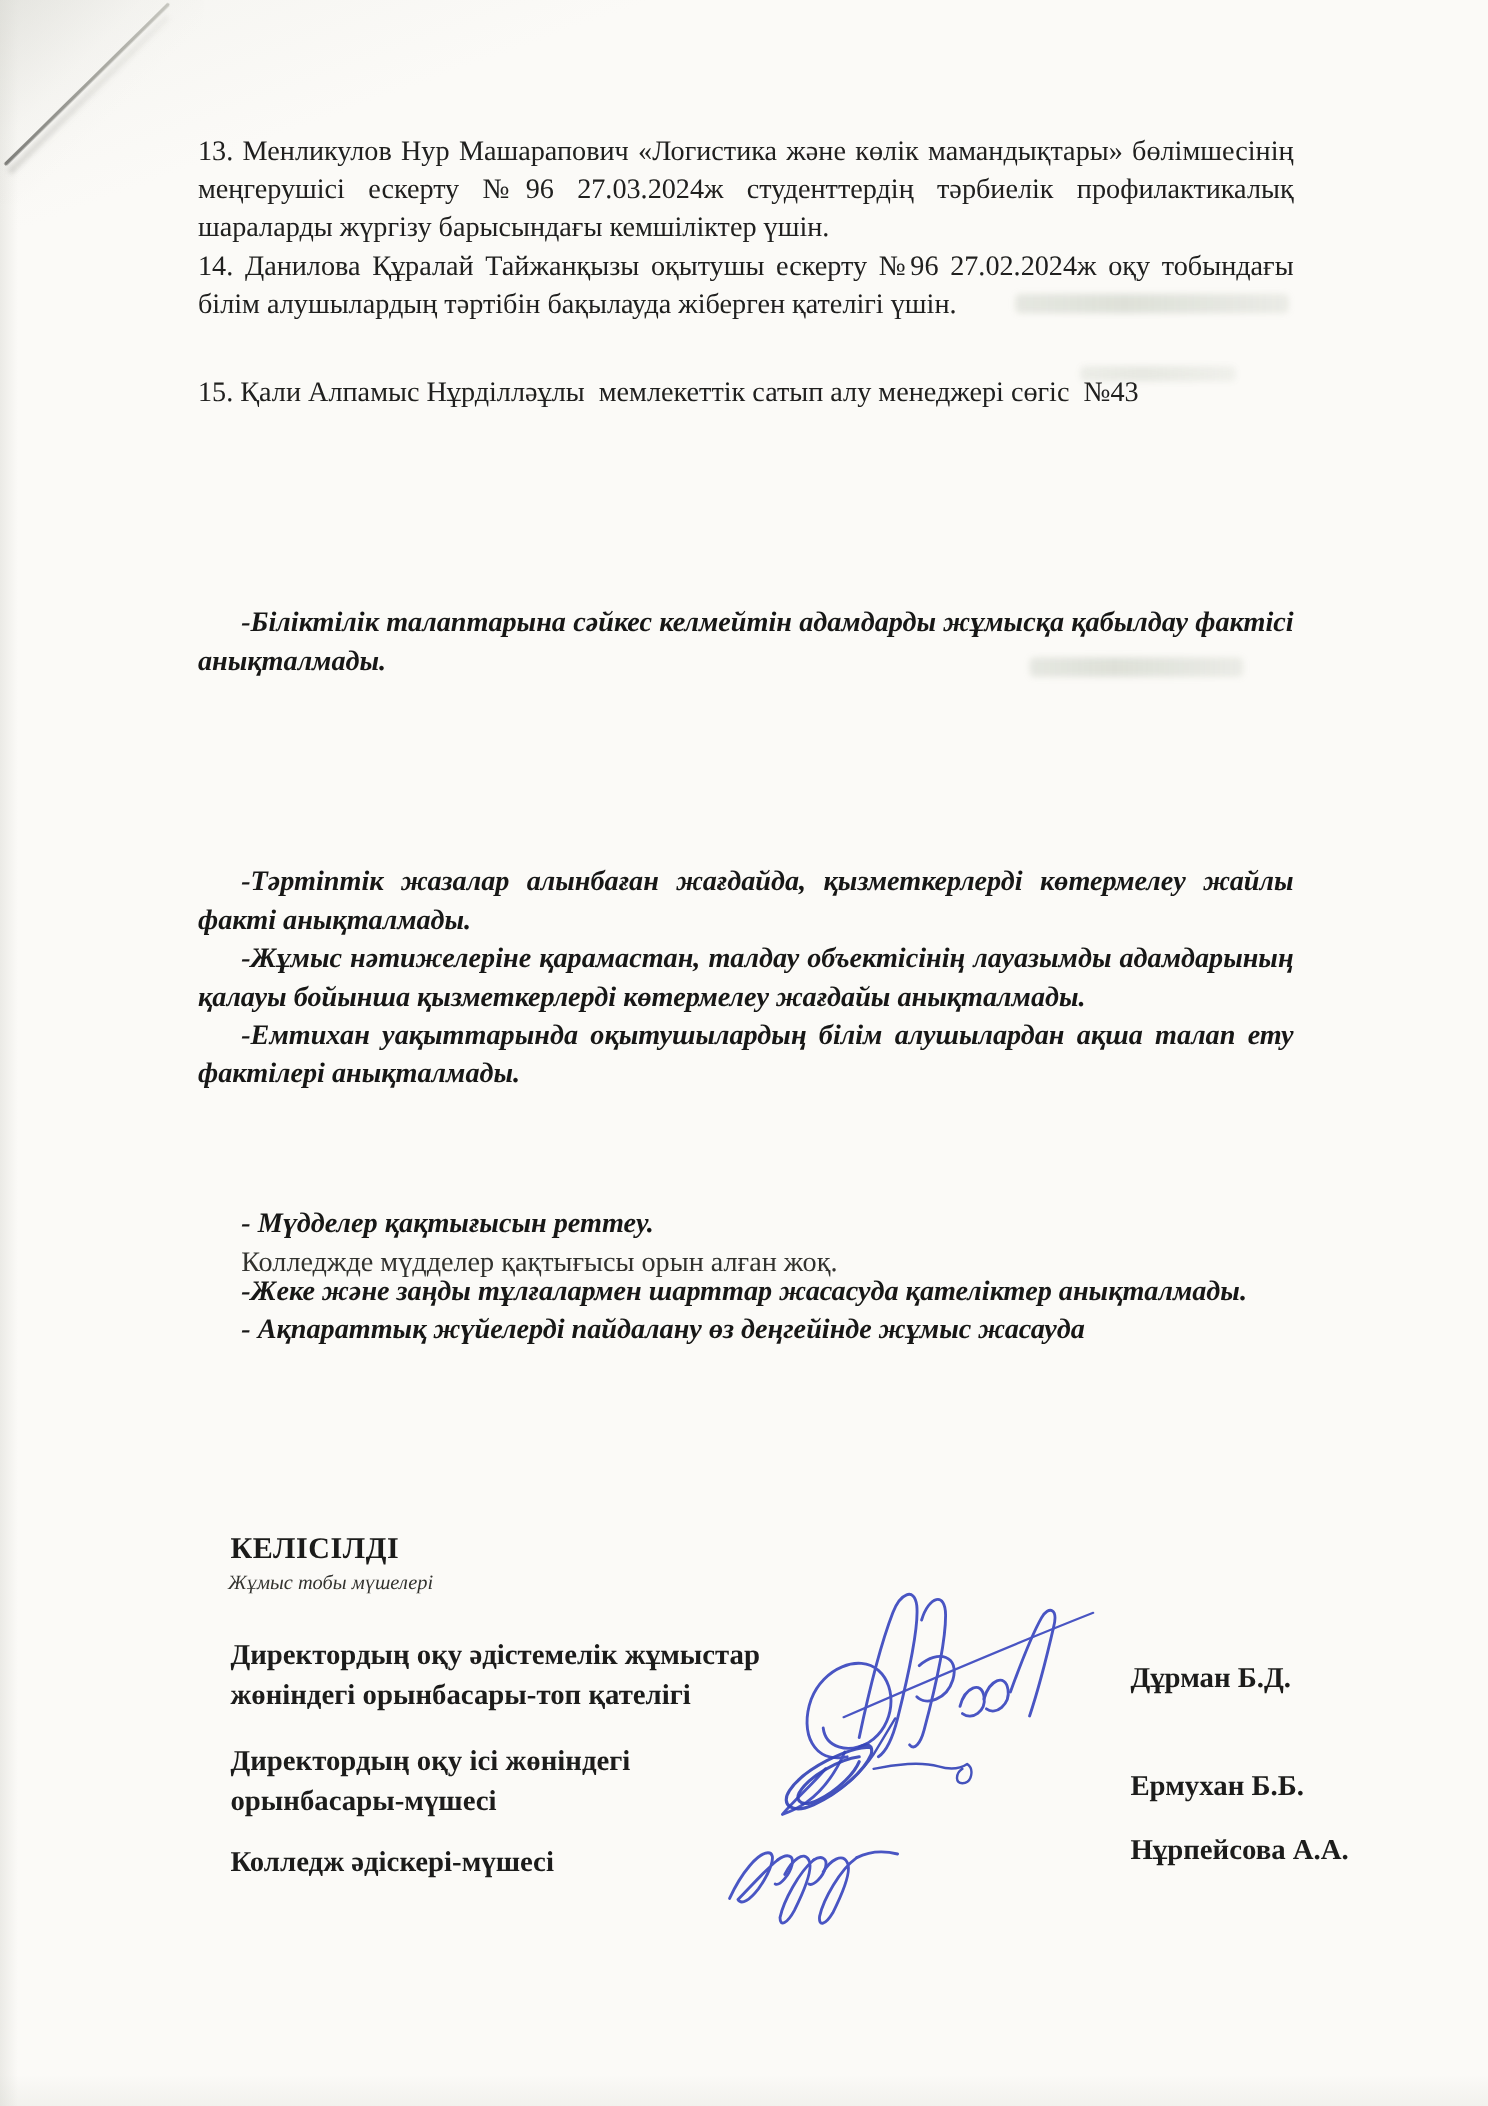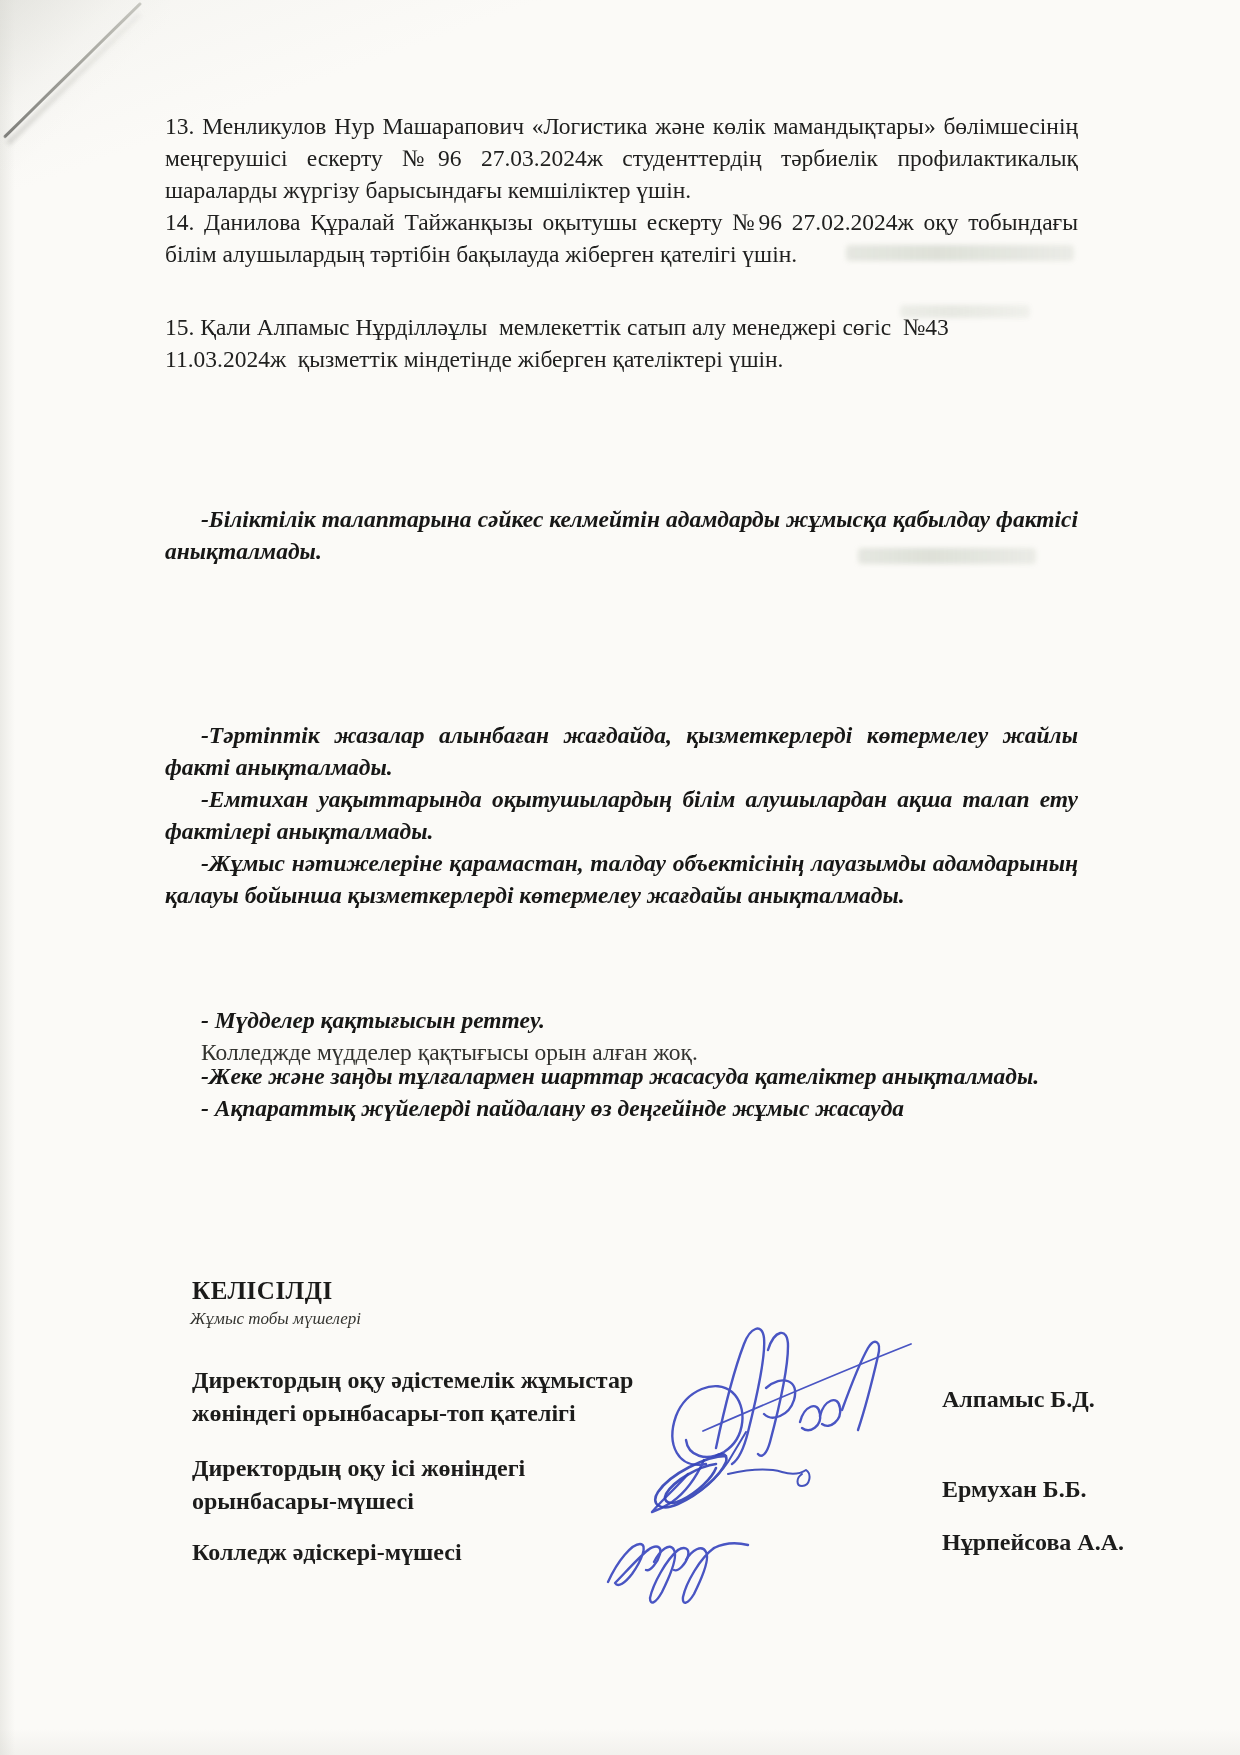--- a/index.html
+++ b/index.html
@@ -81,52 +81,51 @@
   <div class="ghost ghost2"></div>
   <div class="ghost ghost3"></div>
 
   <div class="blk" style="top:110px;">
     <p>13. Менликулов  Нур  Машарапович  «Логистика және көлік мамандықтары» бөлімшесінің меңгерушісі ескерту №96 27.03.2024ж студенттердің тәрбиелік профилактикалық шараларды жүргізу барысындағы кемшіліктер үшін.</p>
     <p>14. Данилова  Құралай Тайжанқызы оқытушы ескерту №96 27.02.2024ж оқу тобындағы білім алушылардың тәртібін бақылауда жіберген қателігі үшін.</p>
   </div>
 
   <div class="blk left" style="top:311px;">
     <p class="ws">15. Қали Алпамыс Нұрділләұлы  мемлекеттік сатып алу менеджері сөгіс  №43</p>
-    <p class="ws">11.03.2024ж  қызметтік міндетінде жіберген қателіктері үшін.</p>
   </div>
 
   <div class="blk" style="top:503px;">
     <p class="bold indent">-Біліктілік талаптарына сәйкес келмейтін адамдарды жұмысқа қабылдау фактісі анықталмады.</p>
   </div>
 
 
   <div class="blk" style="top:719px;">
     <p class="bold indent">-Тәртіптік жазалар алынбаған жағдайда, қызметкерлерді көтермелеу жайлы факті анықталмады.</p>
+    <p class="bold indent">-Жұмыс нәтижелеріне қарамастан, талдау объектісінің лауазымды адамдарының қалауы бойынша қызметкерлерді көтермелеу жағдайы анықталмады.</p>
     <p class="bold indent">-Емтихан уақыттарында оқытушылардың  білім алушылардан ақша талап ету фактілері анықталмады.</p>
-    <p class="bold indent">-Жұмыс нәтижелеріне қарамастан, талдау объектісінің лауазымды адамдарының қалауы бойынша қызметкерлерді көтермелеу жағдайы анықталмады.</p>
   </div>
 
   <div class="blk left" style="top:1004px;">
     <p class="bold indent">- Мүдделер қақтығысын реттеу.</p>
     <p class="indent" style="color:#32322e;">Колледжде мүдделер қақтығысы орын алған жоқ.</p>
   </div>
 
   <div class="blk" style="top:1060px;">
     <p class="bold indent">-Жеке  және  заңды  тұлғалармен  шарттар  жасасуда  қателіктер анықталмады.</p>
     <p class="bold indent left">- Ақпараттық жүйелерді  пайдалану  өз деңгейінде жұмыс жасауда</p>
   </div>
 
   <div class="approval-title">КЕЛІСІЛДІ</div>
   <div class="approval-sub">Жұмыс тобы мүшелері</div>
 
   <div class="role role1">Директордың оқу әдістемелік жұмыстар жөніндегі орынбасары-топ қателігі</div>
   <div class="role role2">Директордың оқу ісі жөніндегі орынбасары-мүшесі</div>
   <div class="role role3">Колледж әдіскері-мүшесі</div>
 
-  <div class="name name1">Алпамыс Б.Д.</div>
+  <div class="name name1">Дұрман Б.Д.</div>
   <div class="name name2">Ермухан Б.Б.</div>
   <div class="name name3">Нұрпейсова А.А.</div>
 
   <svg class="sig-svg" viewBox="0 0 420 360">
     <g stroke="#3a48bf" fill="none" stroke-width="2.4" stroke-linecap="round" stroke-linejoin="round" opacity="0.92">
       <path d="M 186 204 C 158 210, 146 184, 156 156 C 166 130, 196 118, 212 132 C 228 146, 226 178, 204 192 C 186 202, 168 196, 166 180"></path>
       <path d="M 196 188 C 204 150, 214 110, 224 84 C 230 68, 242 62, 244 78 C 246 98, 236 140, 228 172 C 224 188, 218 200, 212 204"></path>
       <path d="M 248 90 C 254 70, 268 66, 268 86 C 268 112, 258 152, 250 182 C 247 193, 242 199, 238 194"></path>
       <path d="M 246 128 C 262 114, 280 120, 274 140 C 269 156, 252 162, 244 154"></path>
       <path d="M 280 162 C 284 146, 298 140, 300 154 C 302 166, 290 174, 282 168"></path>

